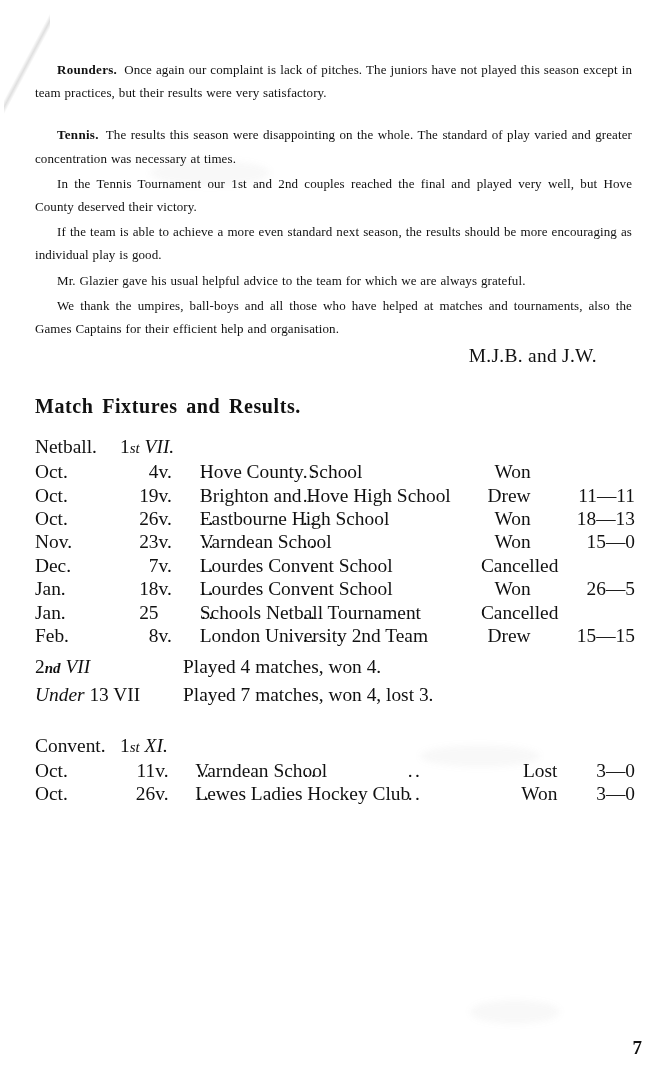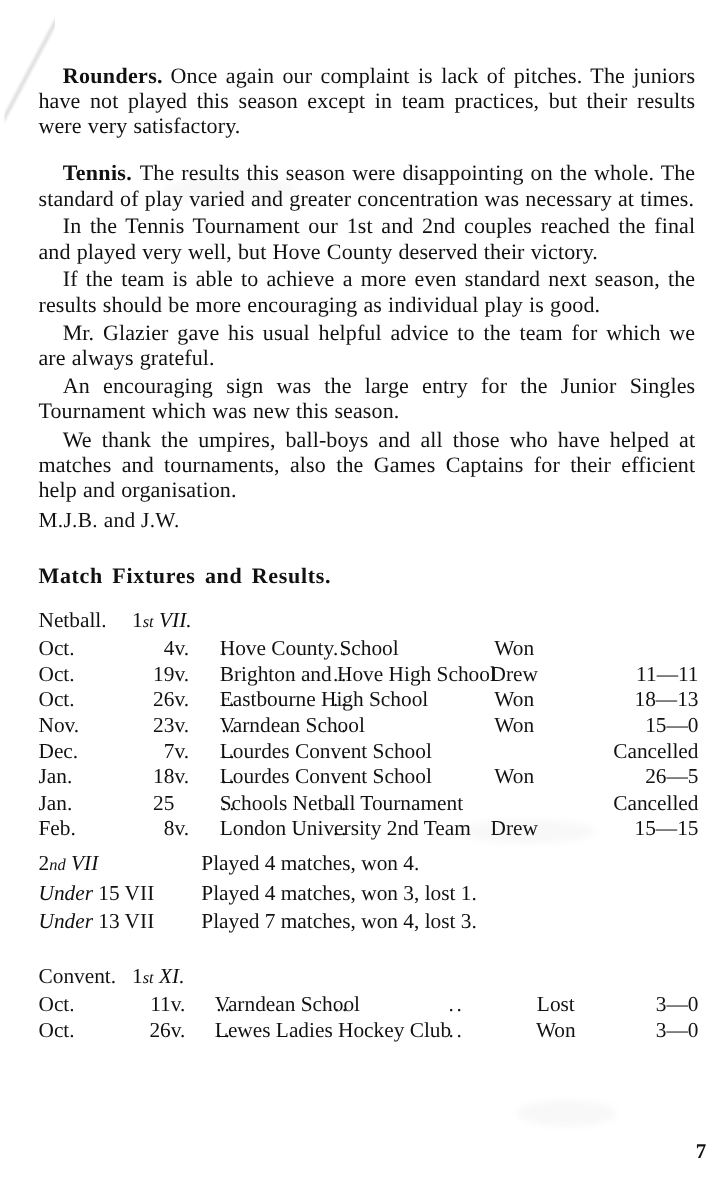--- a/index.html
+++ b/index.html
@@ -41,41 +41,41 @@
   .content {
     position: absolute;
     left: 35px;
     top: 0;
     width: 600px;
   }
 
   
   p.para {
     margin: 0 3px 2px 0;
-    font-size: 20px;
+    font-size: 13px;
     line-height: 23.2px;
     text-align: justify;
     text-indent: 22px;
     letter-spacing: 0.1px;
     word-spacing: 0.5px;
   }
   p.para:last-child { margin-bottom: 0; }
   .run-head {
     font-weight: bold;
     letter-spacing: 0.3px;
   }
   .after-head { padding-left: 7px; }
 
   .block-gap { height: 17px; }
 
   .signoff {
     margin: 4px 0 0 0;
     font-size: 19.4px;
     line-height: 23px;
-    text-align: left;
+    text-align: right;
     padding-right: 38px;
     letter-spacing: 0.3px;
   }
 
   
   h2.fixtures-title {
     margin: 0;
     font-size: 20px;
     font-weight: bold;
     letter-spacing: 0.6px;
@@ -109,45 +109,45 @@
     line-height: 23.4px;
     white-space: nowrap;
     vertical-align: baseline;
   }
   td.c-month { width: 52px; margin-left: 28px; }
   td.c-day   { width: 38px; text-align: right; padding-right: 11px; }
   td.c-v     { width: 30px; }
   td.c-opp   { width: 1px; }
   td.c-dots  { text-align: left; }
   .dots { letter-spacing: 2.5px; font-size: 19.4px; }
-  td.c-res   { width: 92px; text-align: center; padding-left: 9px; }
+  td.c-res   { width: 92px; text-align: right; padding-left: 9px; }
   td.c-score { width: 76px; text-align: right; padding-right: 4px; }
   td.c-res.full {
-    text-align: right;
+    text-align: center;
     padding-left: 0;
   }
 
   
   td.dotA { width: 74px; }
   td.dotB { width: 74px; }
 
   
   table.summary {
     border-collapse: collapse;
     font-size: 19.4px;
   }
   table.summary td {
     padding: 0;
     line-height: 25.6px;
     white-space: nowrap;
     vertical-align: baseline;
   }
   td.s-team { width: 148px; font-style: italic; }
   td.s-team .num { font-style: normal; }
-  td.s-team .sup { font-size: 15px; }
+  td.s-team .sup { font-size: 15px; font-weight: bold; }
   td.s-desc { }
 
   
   .page-number {
     position: absolute;
     right: 18px;
     bottom: 20px;
     font-size: 19px;
     font-weight: bold;
   }
@@ -169,21 +169,20 @@
   <div class="block-gap"></div>
 
   <p class="para"><span class="run-head">Tennis.</span><span class="after-head">The results this season were disappointing on the whole. The standard of play varied and greater concentration was necessary at times.</span></p>
 
   <p class="para"><span>In the Tennis Tournament our 1st and 2nd couples reached the final and played very well, but Hove County deserved their victory.</span></p>
 
   <p class="para"><span>If the team is able to achieve a more even standard next season, the results should be more encouraging as individual play is good.</span></p>
 
   <p class="para"><span>Mr. Glazier gave his usual helpful advice to the team for which we are always grateful.</span></p>
 
-  <p class="para"><span>An encouraging sign was the large entry for the Junior Singles Tournament which was new this season.</span></p>
 
 
   <p class="para"><span>We thank the umpires, ball-boys and all those who have helped at matches and tournaments, also the Games Captains for their efficient help and organisation.</span></p>
 
   <p class="signoff">M.J.B. and J.W.</p>
 
   <div style="height:28px"></div>
 
   <h2 class="fixtures-title">Match Fixtures and Results.</h2>
 
@@ -276,24 +275,20 @@
     </tbody>
   </table>
 
   <div style="height:7px"></div>
 
   <table class="summary">
     <tbody>
       <tr>
         <td class="s-team"><span class="num">2</span><span class="sup">nd</span>&nbsp;<span>VII</span></td>
         <td class="s-desc">Played 4 matches, won 4.</td>
-      </tr>
-      <tr>
-        <td class="s-team"><span>Under</span>&nbsp;<span class="num">15 VII</span></td>
-        <td class="s-desc">Played 4 matches, won 3, lost 1.</td>
       </tr>
       <tr>
         <td class="s-team"><span>Under</span>&nbsp;<span class="num">13 VII</span></td>
         <td class="s-desc">Played 7 matches, won 4, lost 3.</td>
       </tr>
     </tbody>
   </table>
 
   <div style="height:26px"></div>
 

